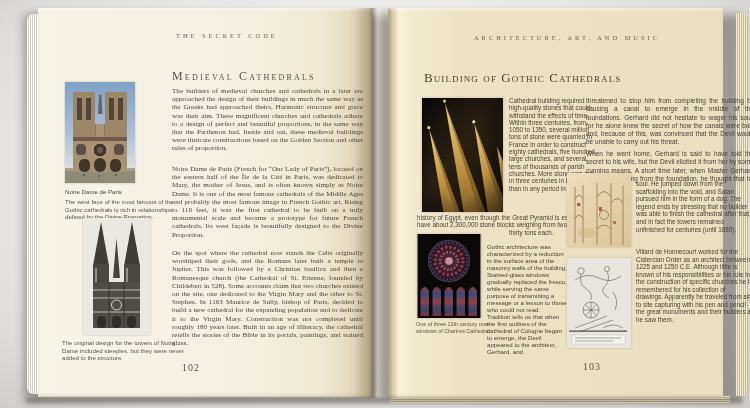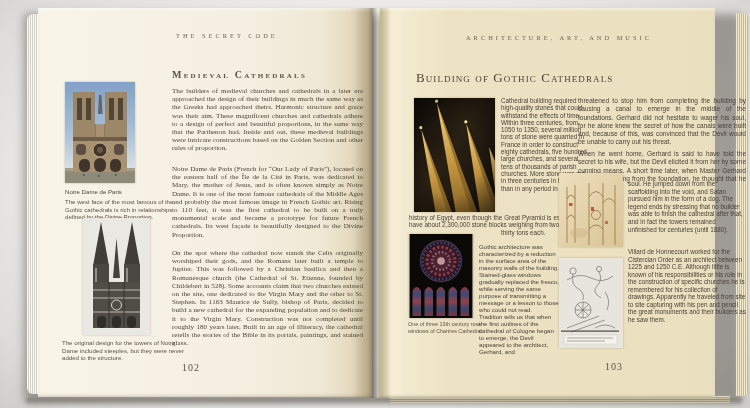--- a/index.html
+++ b/index.html
@@ -12,31 +12,31 @@
   .book-shadow{left:24px;top:14px;width:718px;height:388px;background:rgba(70,65,55,.45);filter:blur(5px);border-radius:4px;}
   .edge-left{left:27px;top:14px;width:13px;height:380px;border-radius:6px 0 0 6px;
     background:repeating-linear-gradient(90deg,#fbfaf6 0 1px,#d2cec5 1px 2px);}
   .edge-right{left:736px;top:13px;width:12px;height:383px;border-radius:0 5px 5px 0;
     background:repeating-linear-gradient(90deg,#f2ebd3 0 1px,#c4b794 1px 2px);}
   .edge-bottom-right{left:390px;top:396px;width:340px;height:7px;
     background:repeating-linear-gradient(180deg,#efe7cd 0 1px,#bdb08d 1px 2px);}
   .page-left{left:38px;top:8px;width:334px;height:389px;
     background:linear-gradient(90deg,#f8f4e8 0%,#f4efe1 62%,#efe8d4 85%,#e3d8bd 95%,#c7b997 100%);
     box-shadow:inset 0 2px 3px rgba(255,255,255,.5), inset 0 -2px 3px rgba(120,105,75,.18);}
-  .page-right{left:380px;top:8px;width:335px;height:390px;
+  .page-right{left:388px;top:8px;width:335px;height:390px;
     background:linear-gradient(90deg,#a5966f 0px,#d4c7a2 4px,#f8f1d9 11px,#f2ead0 24px,#ede3c4 70px,#eadfbe 100%);
     box-shadow:inset 0 2px 3px rgba(255,255,255,.45), inset 0 -2px 3px rgba(110,95,65,.2);}
   .gutter{left:350px;top:8px;width:46px;height:390px;pointer-events:none;
     background:linear-gradient(90deg,rgba(110,95,60,0) 0%,rgba(100,85,55,.22) 40%,rgba(55,45,25,.38) 48%,rgba(255,250,230,.35) 60%,rgba(110,95,60,.05) 78%,rgba(110,95,60,0) 100%);}
   .shadow-bottom{left:26px;top:398px;width:716px;height:8px;filter:blur(1.5px);
     background:linear-gradient(180deg,rgba(80,75,65,.5),rgba(80,75,65,0));}
 
   
   .runhead{font-family:"Liberation Serif",serif;font-size:6.4px;letter-spacing:3px;color:#6d6355;white-space:nowrap;}
-  .sc-head{font-family:"Liberation Serif",serif;font-variant:small-caps;font-size:10px;letter-spacing:2.2px;color:#5c5244;white-space:nowrap;font-weight:bold;}
+  .sc-head{font-family:"Liberation Serif",serif;font-variant:small-caps;font-size:12px;letter-spacing:2.2px;color:#5c5244;white-space:nowrap;}
   .chap-title{font-family:"Liberation Serif",serif;font-variant:small-caps;font-size:13px;letter-spacing:1.1px;color:#4e4436;white-space:nowrap;}
   .body-serif{font-family:"Liberation Serif",serif;font-size:7.1px;line-height:8.2px;color:#4e463c;text-align:justify;}
   .body-sans{font-size:6.3px;line-height:7.3px;color:#49423a;text-align:justify;}
   .caption{font-size:6.1px;line-height:7.7px;color:#5b5449;}
   .folio{font-family:"Liberation Serif",serif;font-size:10px;letter-spacing:1px;color:#5a5144;}
   .img-frame{box-shadow:0 0 2px rgba(90,75,50,.35);}
 </style>
 </head>
 <body>
 
@@ -231,18 +231,18 @@
         <path d="M16,52 H32 M24,44 V60 M18.3,46.3 L29.7,57.7 M29.7,46.3 L18.3,57.7"></path>
         <path d="M8,70 L40,58 M12,74 L46,62 M36,70 Q46,64 56,70"></path>
         <path d="M46,34 Q52,42 48,52"></path>
       </g>
       <rect x="2" y="72.5" width="58" height="1.2" fill="#4a4842"></rect>
       <rect x="5" y="77" width="53" height="9" fill="#f4f2ec" stroke="#b5b3ab" stroke-width="0.3"></rect>
       <line x1="8" y1="80" x2="54" y2="80" stroke="#8a887f" stroke-width="0.7"></line>
       <line x1="8" y1="83" x2="46" y2="83" stroke="#8a887f" stroke-width="0.7"></line>
     </svg>
 
-    <div class="folio" style="left:195px;top:353px;margin-left:30px;">103</div>
+    <div class="folio" style="left:195px;top:353px;">103</div>
   </div>
 
   <div class="gutter"></div>
   <div class="shadow-bottom"></div>
 </div>
 
 </body></html>

